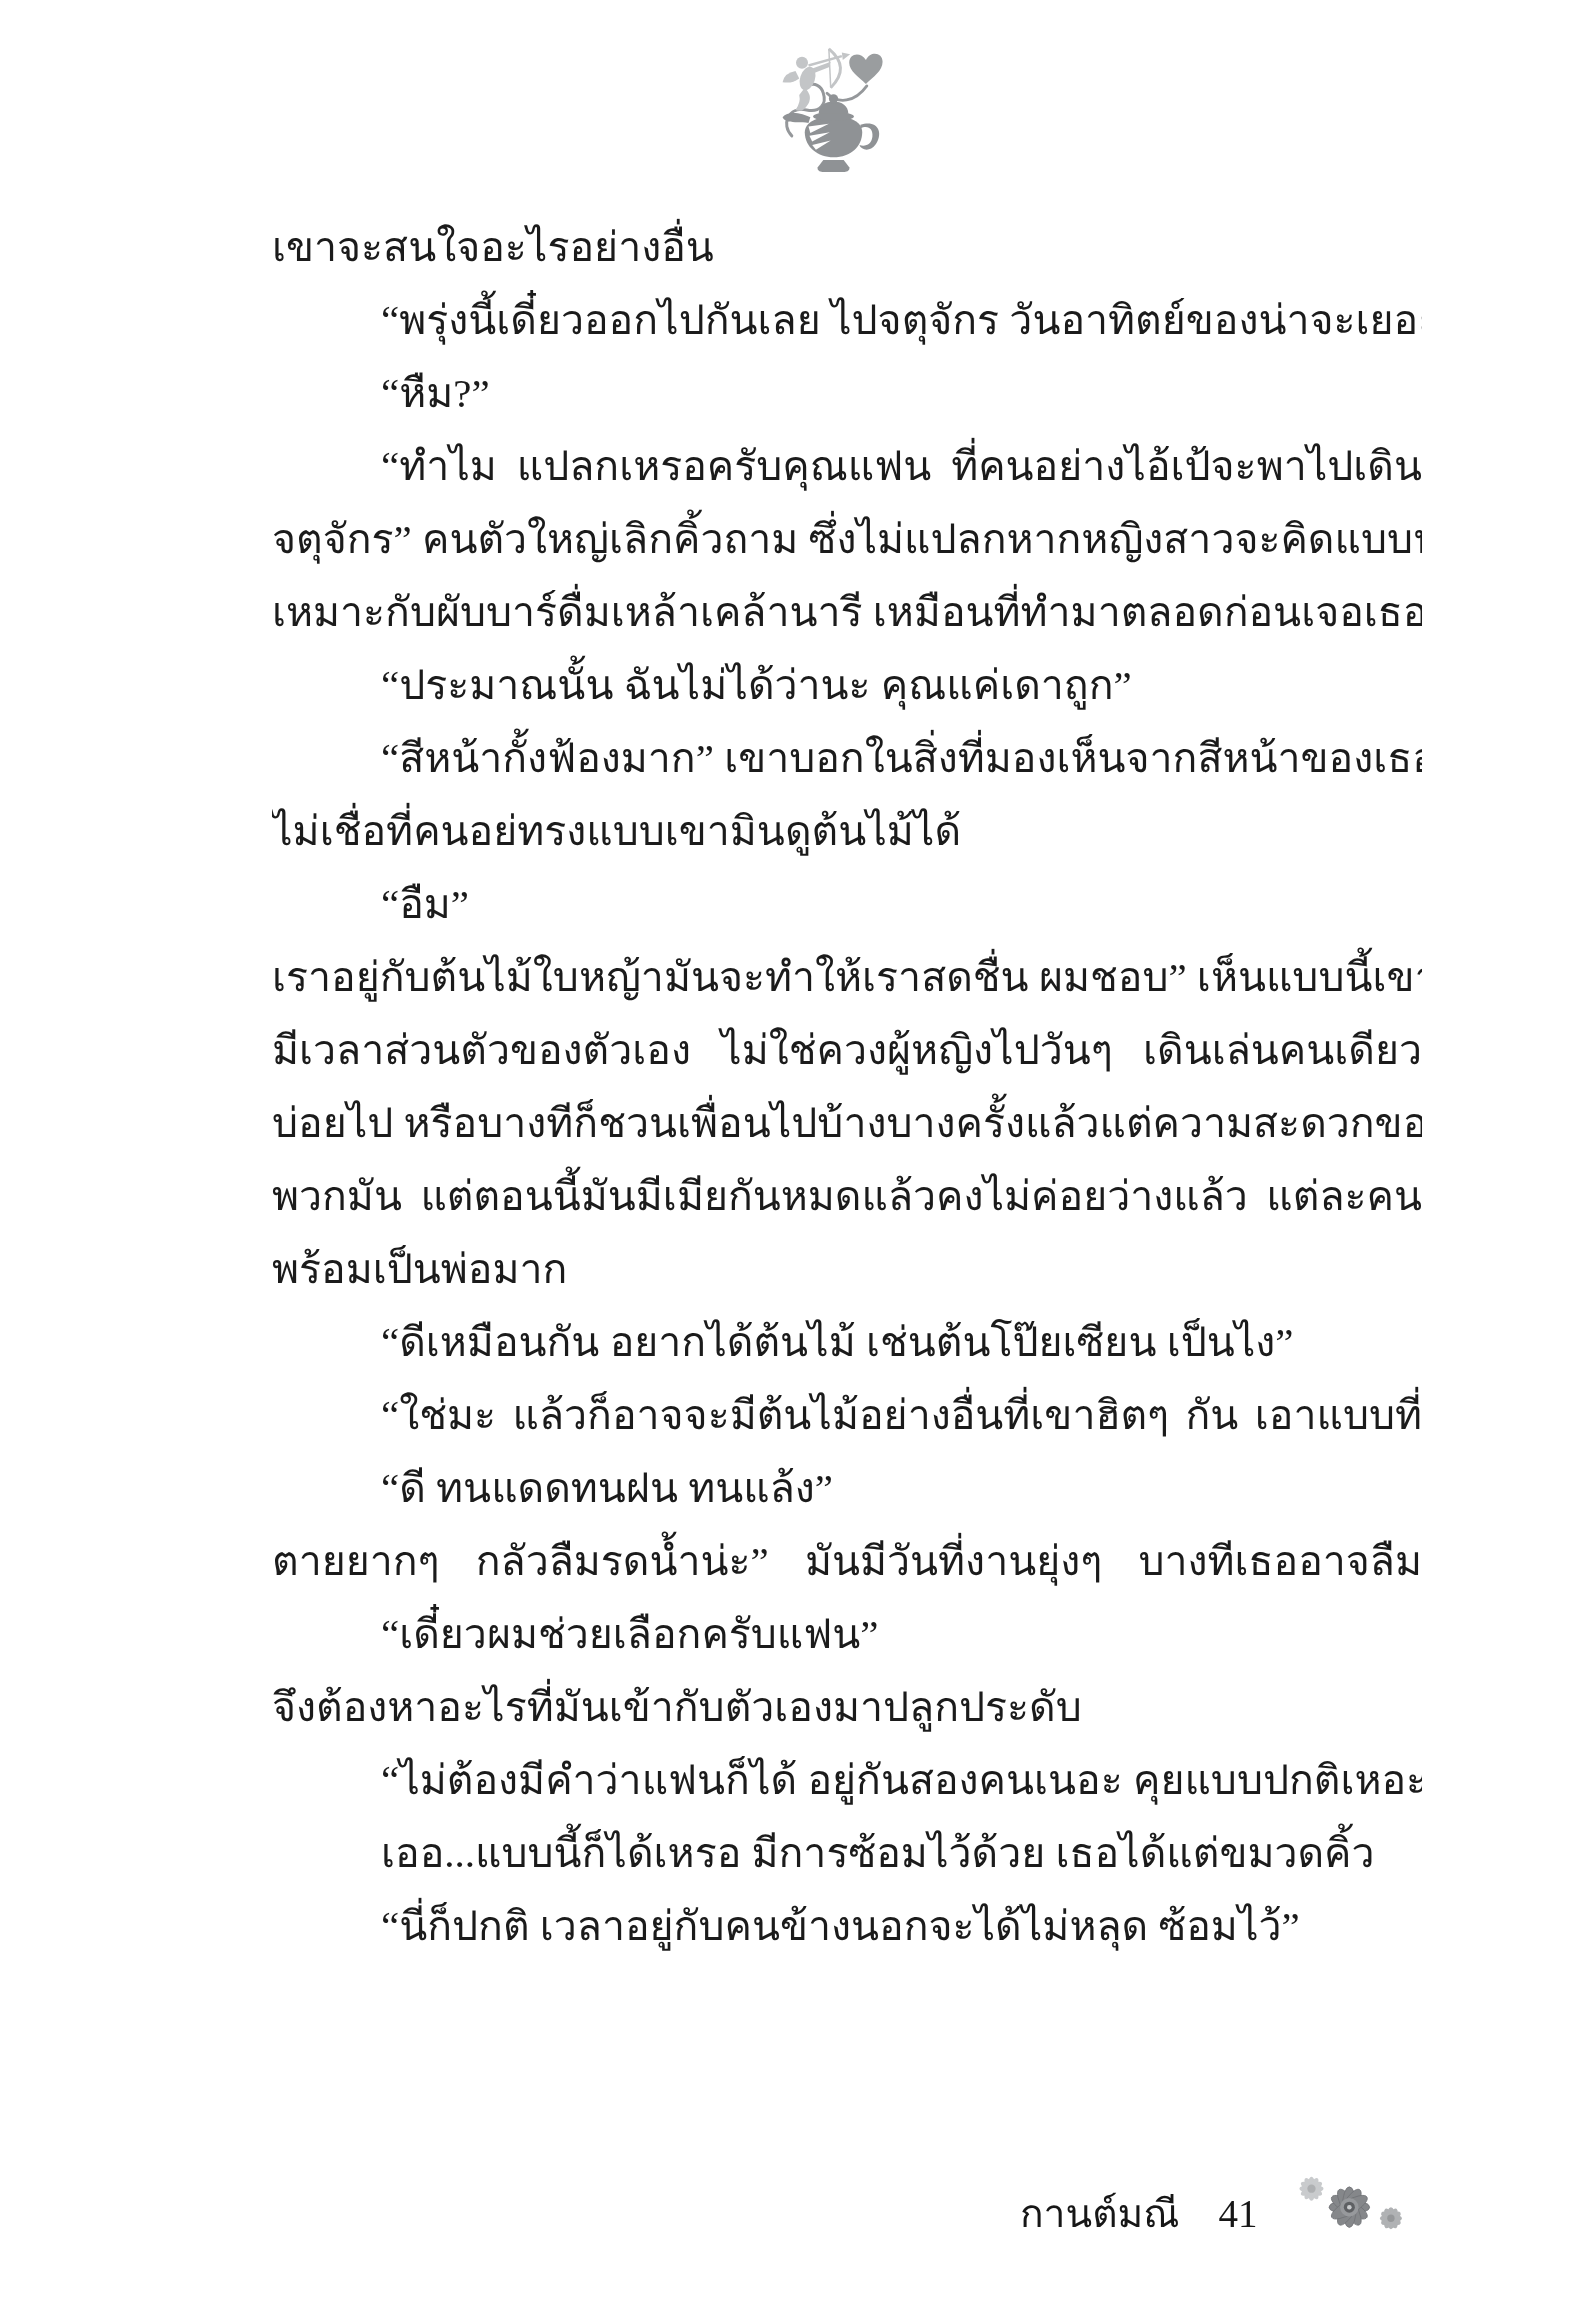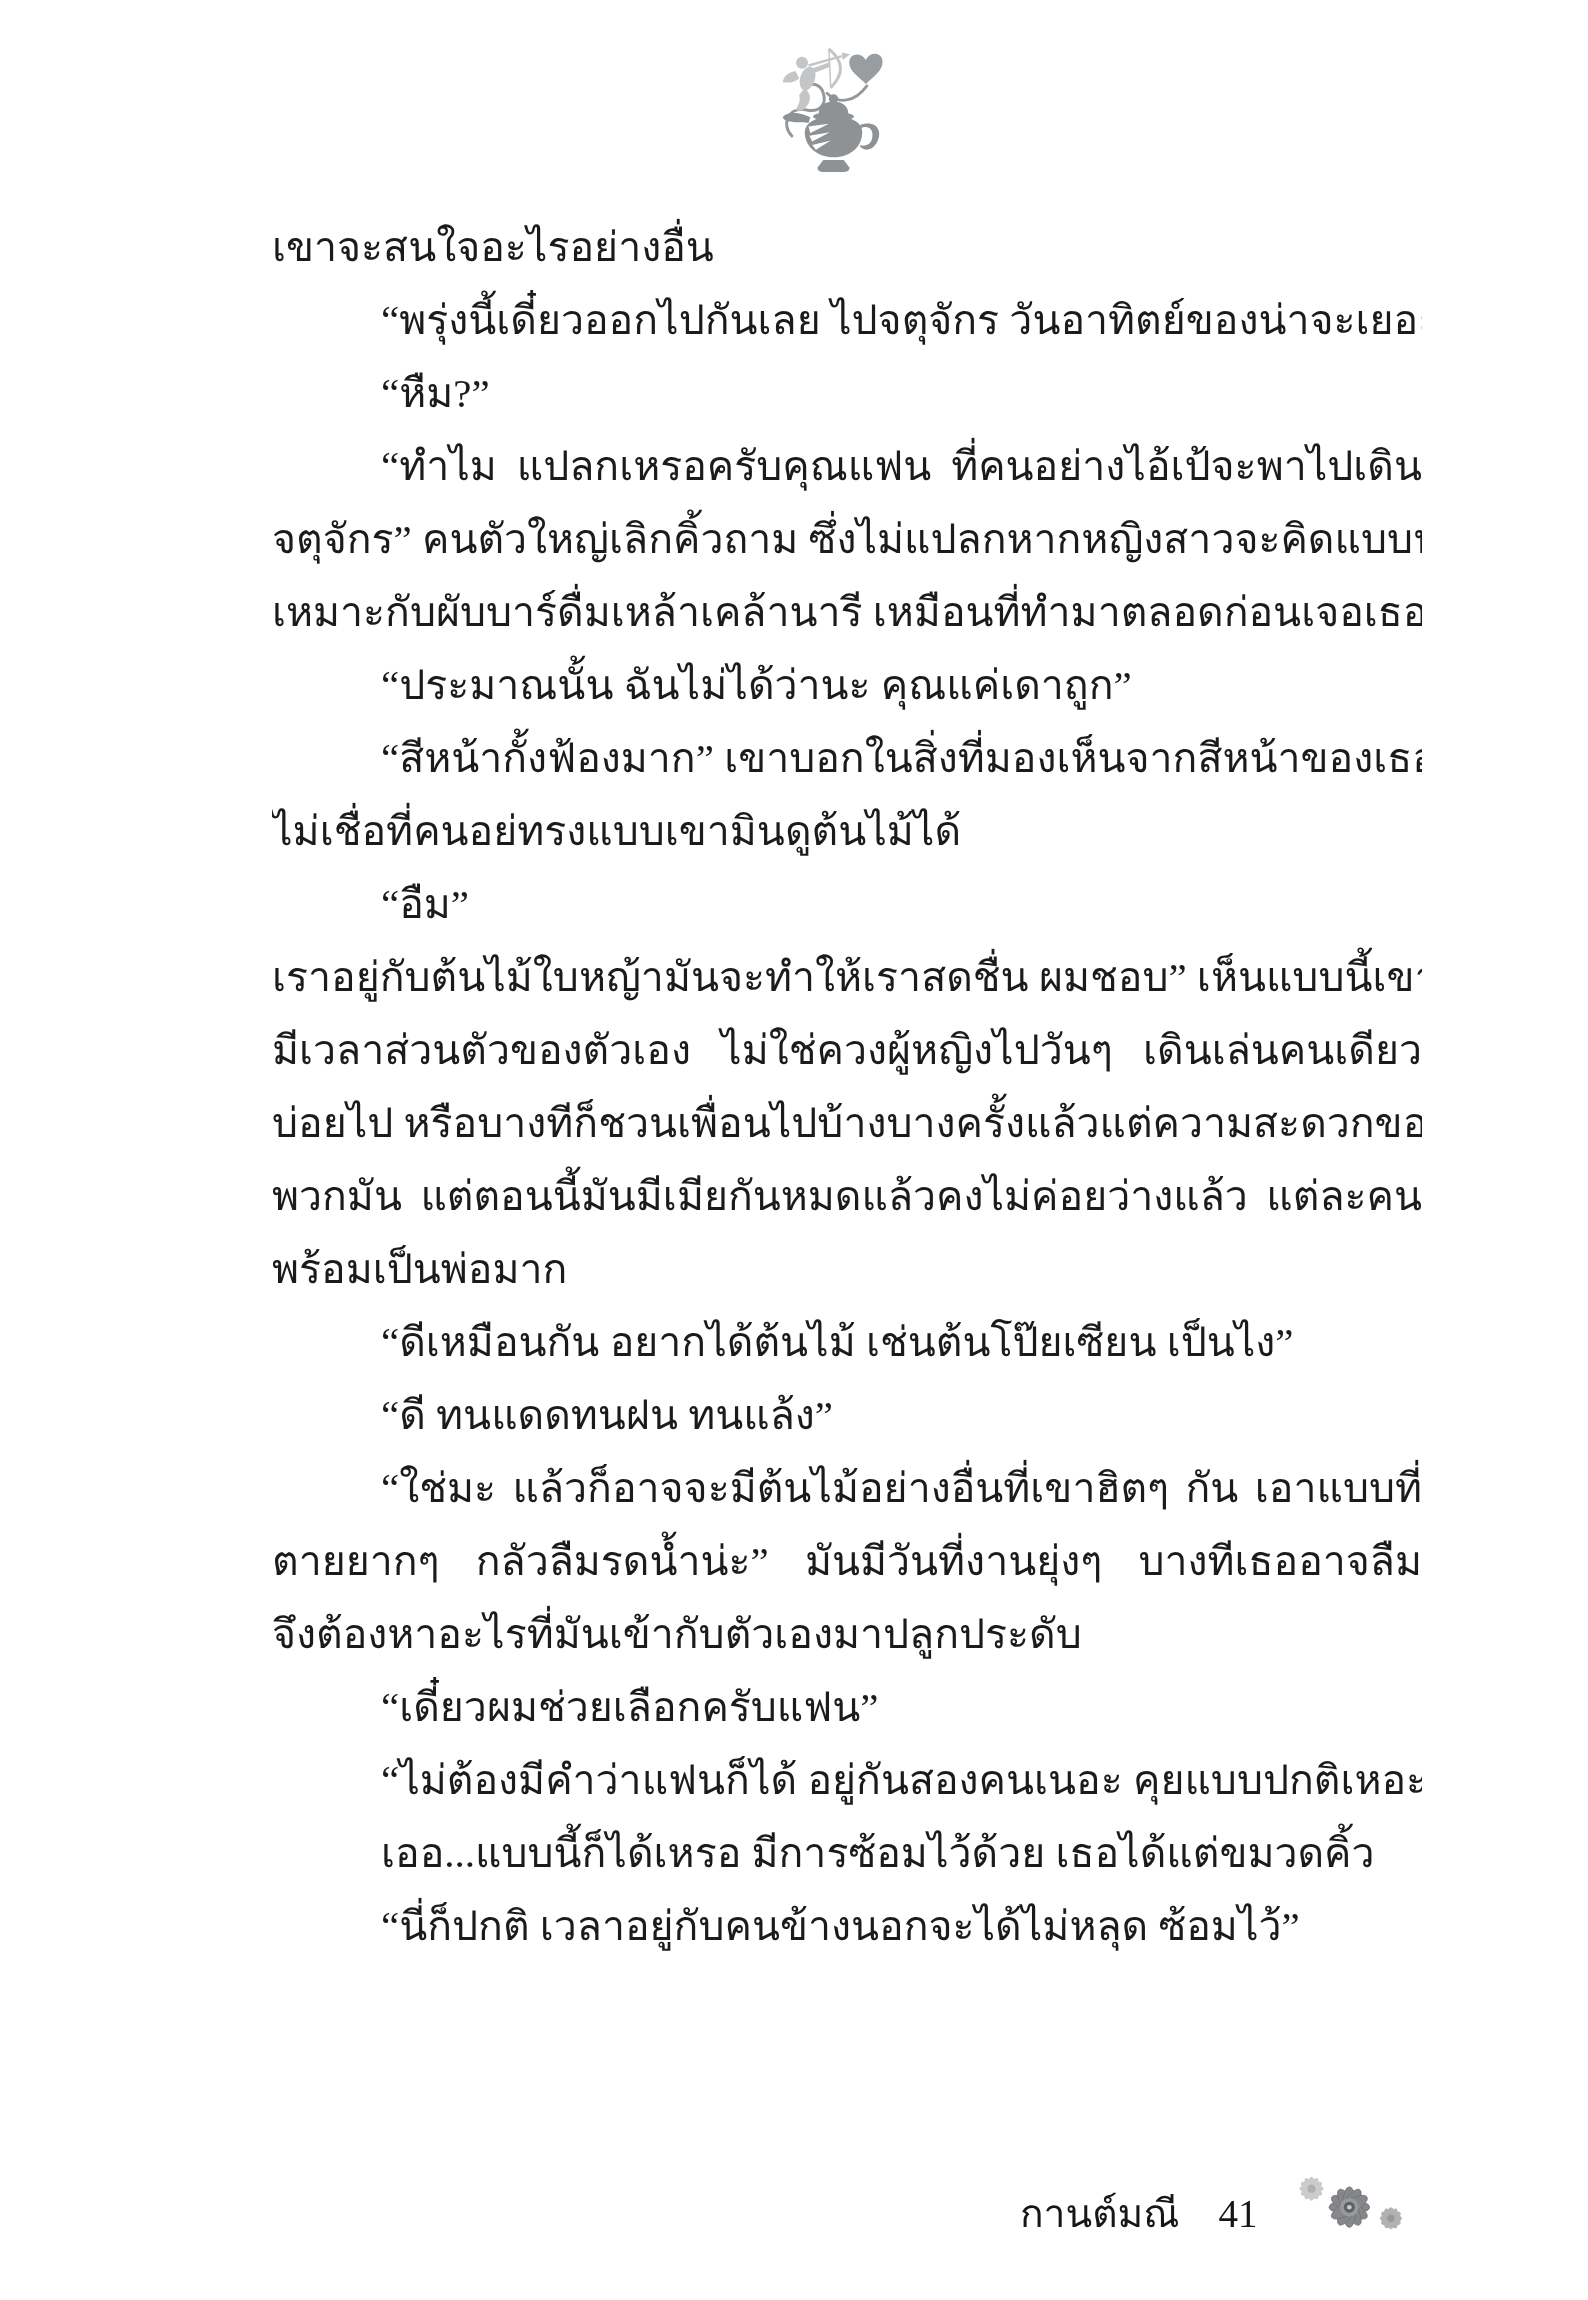--- a/index.html
+++ b/index.html
@@ -92,25 +92,25 @@
     <div class="line indent">“ประมาณนั้น ฉันไม่ได้ว่านะ คุณแค่เดาถูก”</div>
     <div class="line indent fill">“สีหน้ากั้งฟ้องมาก” เขาบอกในสิ่งที่มองเห็นจากสีหน้าของเธอว่า</div>
     <div class="line">ไม่เชื่อที่คนอย่ทรงแบบเขามินดูต้นไม้ได้</div>
     <div class="line indent">“อืม”</div>
     <div class="line fill">เราอยู่กับต้นไม้ใบหญ้ามันจะทำให้เราสดชื่น ผมชอบ” เห็นแบบนี้เขาก็</div>
     <div class="line fill">มีเวลาส่วนตัวของตัวเอง ไม่ใช่ควงผู้หญิงไปวันๆ เดินเล่นคนเดียว</div>
     <div class="line fill">บ่อยไป หรือบางทีก็ชวนเพื่อนไปบ้างบางครั้งแล้วแต่ความสะดวกของ</div>
     <div class="line fill">พวกมัน แต่ตอนนี้มันมีเมียกันหมดแล้วคงไม่ค่อยว่างแล้ว แต่ละคน</div>
     <div class="line">พร้อมเป็นพ่อมาก</div>
     <div class="line indent">“ดีเหมือนกัน อยากได้ต้นไม้ เช่นต้นโป๊ยเซียน เป็นไง”</div>
+    <div class="line indent fill">“ใช่มะ แล้วก็อาจจะมีต้นไม้อย่างอื่นที่เขาฮิตๆ กัน เอาแบบที่</div>
     <div class="line indent">“ดี ทนแดดทนฝน ทนแล้ง”</div>
-    <div class="line indent fill">“ใช่มะ แล้วก็อาจจะมีต้นไม้อย่างอื่นที่เขาฮิตๆ กัน เอาแบบที่</div>
     <div class="line fill">ตายยากๆ กลัวลืมรดน้ำน่ะ” มันมีวันที่งานยุ่งๆ บางทีเธออาจลืม</div>
+    <div class="line indent">“เดี๋ยวผมช่วยเลือกครับแฟน”</div>
     <div class="line">จึงต้องหาอะไรที่มันเข้ากับตัวเองมาปลูกประดับ</div>
-    <div class="line indent">“เดี๋ยวผมช่วยเลือกครับแฟน”</div>
     <div class="line indent">“ไม่ต้องมีคำว่าแฟนก็ได้ อยู่กันสองคนเนอะ คุยแบบปกติเหอะ”</div>
     <div class="line indent">เออ...แบบนี้ก็ได้เหรอ มีการซ้อมไว้ด้วย เธอได้แต่ขมวดคิ้ว</div>
     <div class="line indent">“นี่ก็ปกติ เวลาอยู่กับคนข้างนอกจะได้ไม่หลุด ซ้อมไว้”</div>
   </main>
 
   <footer class="footer">
     <span>กานต์มณี</span>
     <span>41</span>
   </footer>
 

